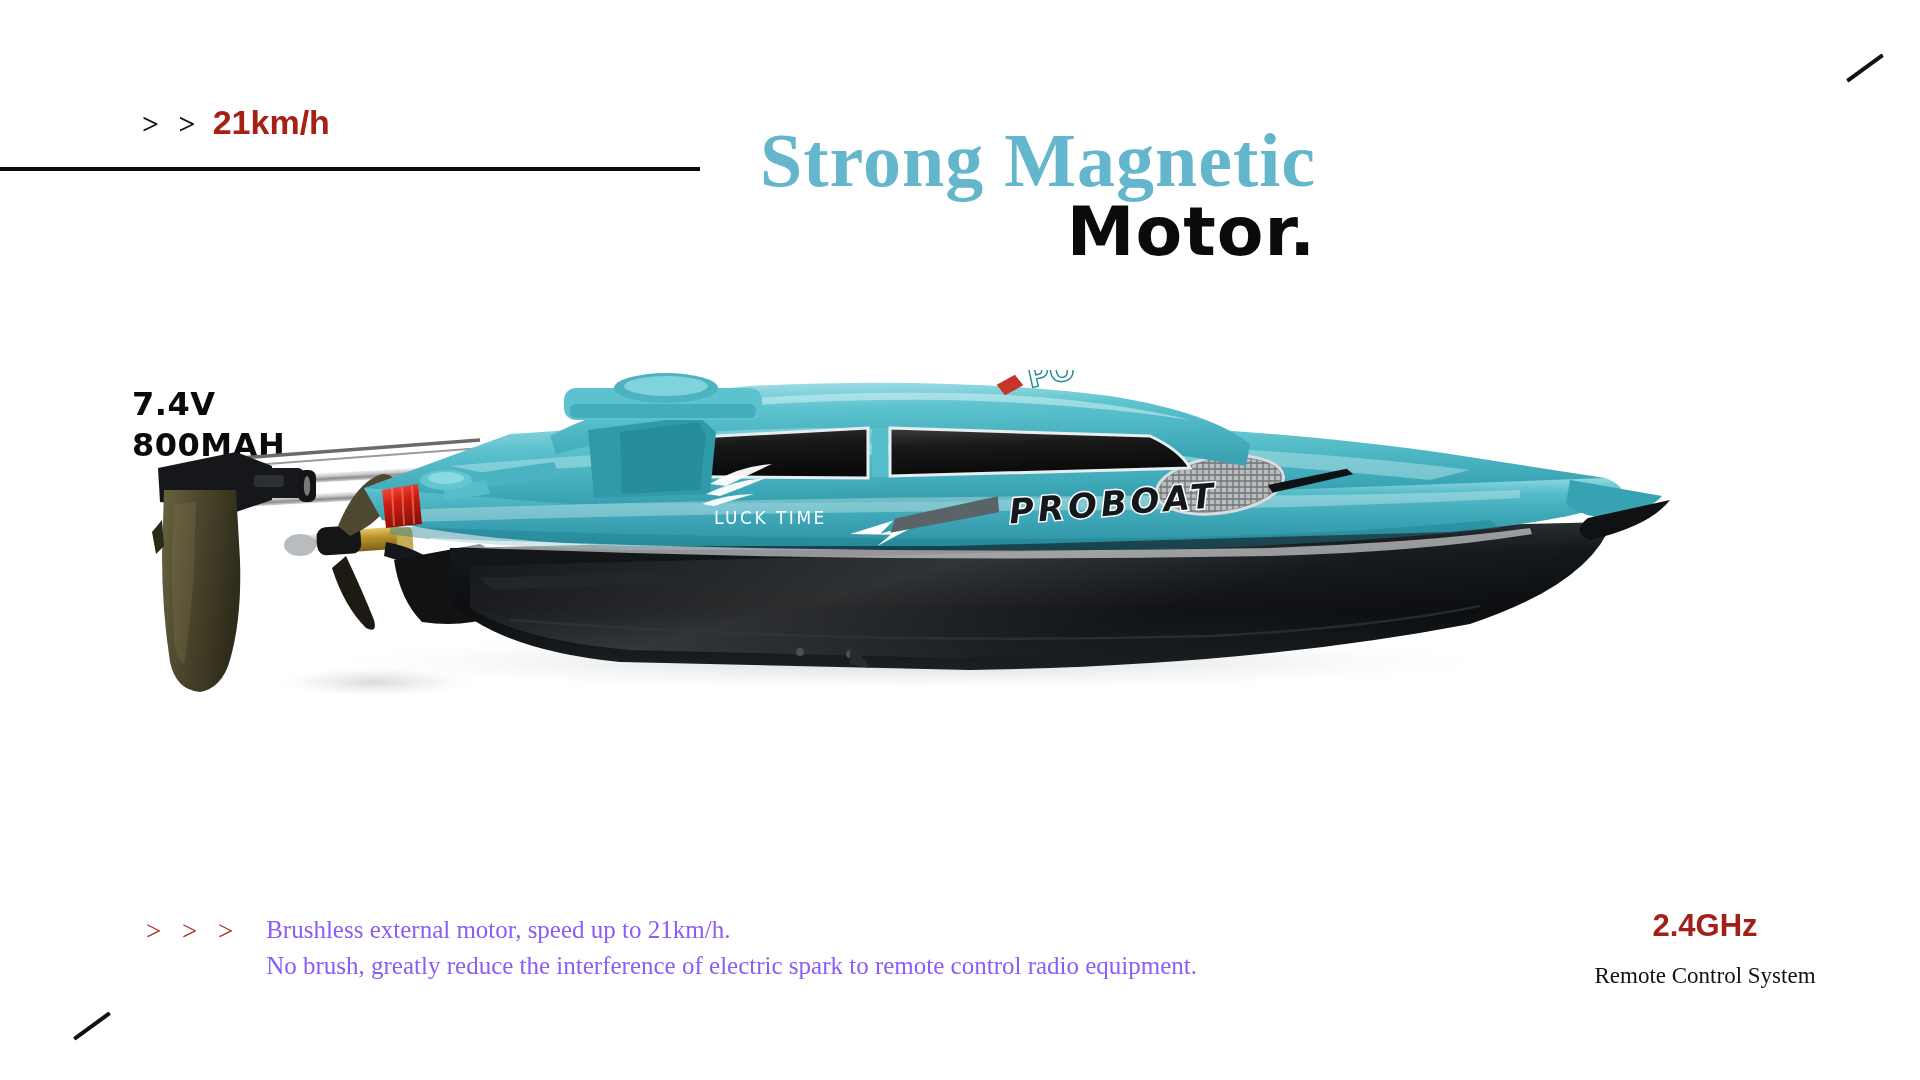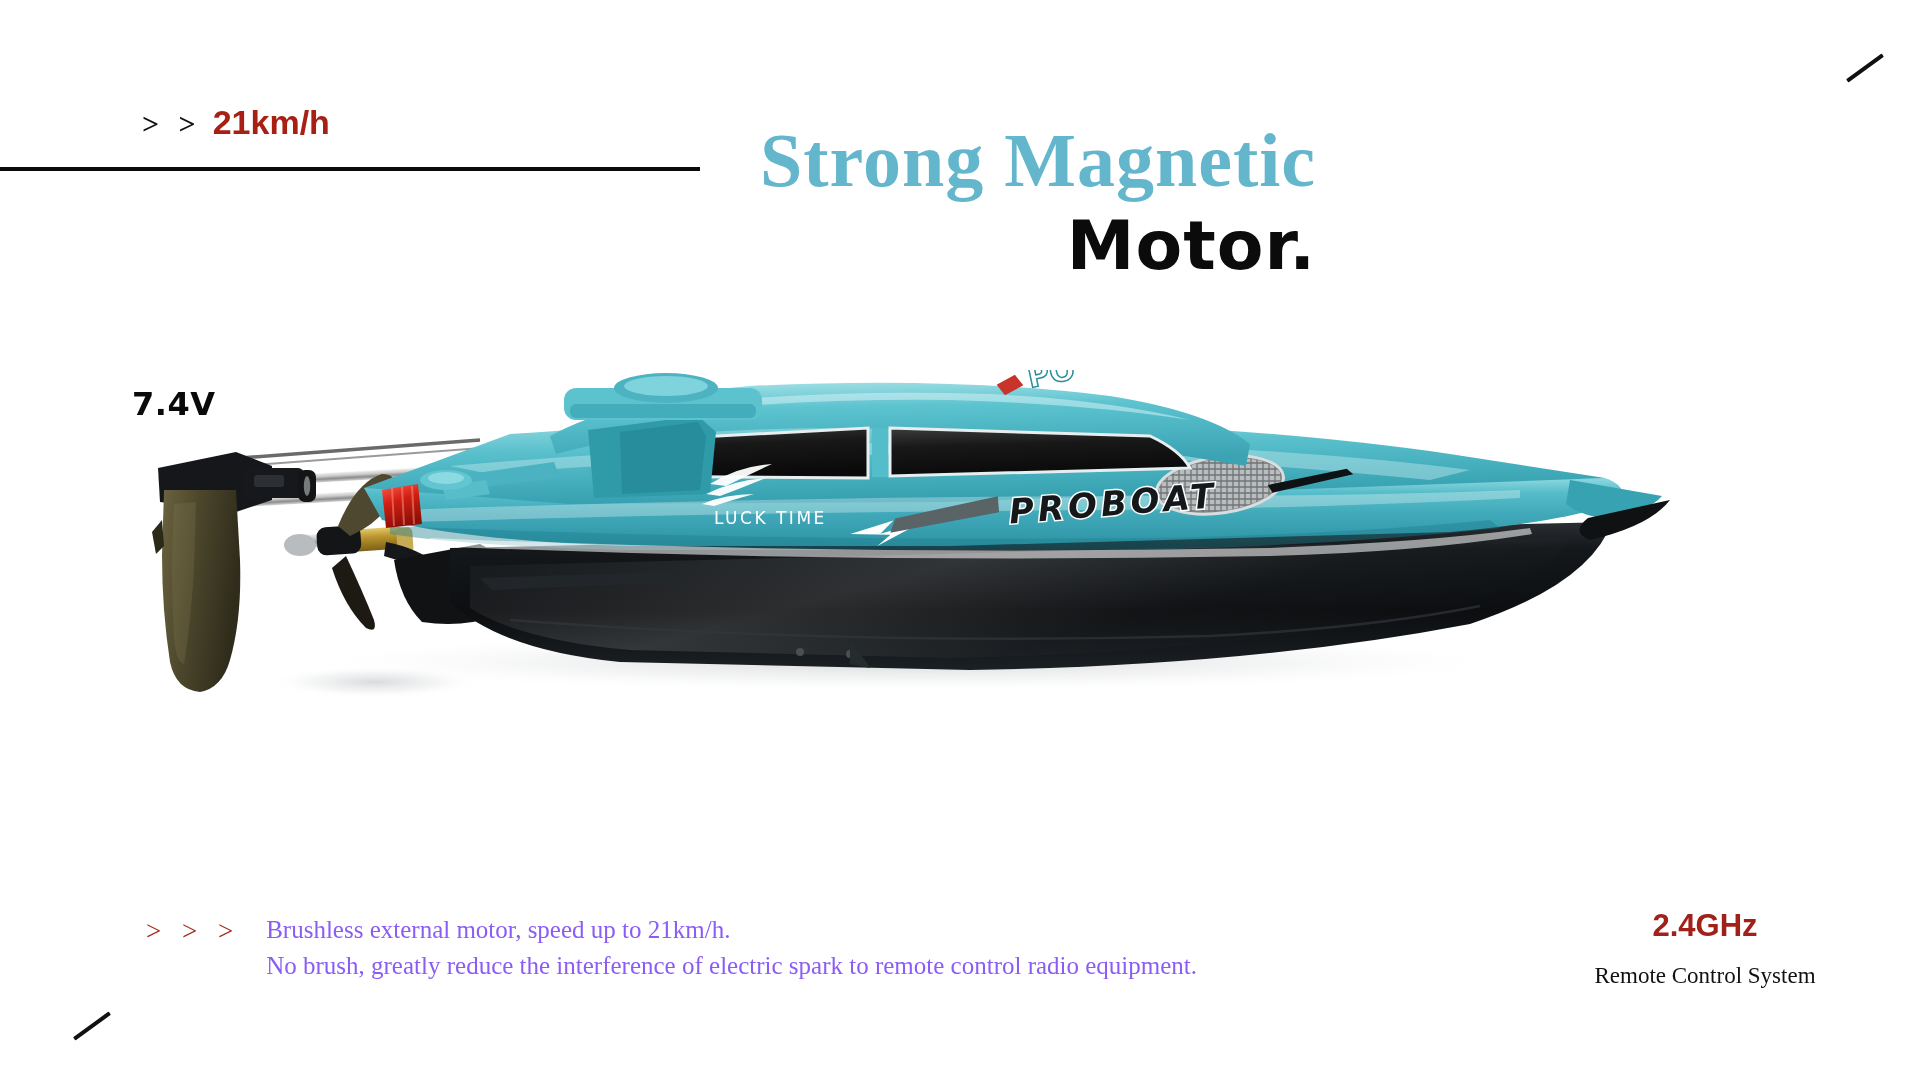--- a/index.html
+++ b/index.html
@@ -81,21 +81,20 @@
     letter-spacing: 1px;
     display: block;
   }
   #headline-line2 {
     font-family: "DejaVu Sans", sans-serif;
     font-weight: bold;
     font-size: 68px;
     color: #0b0b0b;
     letter-spacing: 1px;
     display: block;
-    margin-top: 14px;
     margin-left: 3px;
   }
 
   
   #battery-spec {
     position: absolute;
     left: 132px;
     top: 348px;
     font-family: "DejaVu Sans", sans-serif;
     font-weight: bold;
@@ -216,20 +215,21 @@
 
   <div id="header-rule"></div>
 
   <div id="headline">
     <span id="headline-line1">Strong Magnetic</span>
     <span id="headline-line2">Motor.</span>
   </div>
 
   <div id="battery-spec">
     <div>7.4V</div>
+    <div>800MAH</div>
   </div>
 
 
   <div id="boat-figure">
     <svg viewBox="0 0 1620 470" xmlns="http://www.w3.org/2000/svg">
       <defs>
         <linearGradient id="hullTeal" x1="0" y1="0" x2="0" y2="1">
           <stop offset="0%" stop-color="#8fd8e0"></stop>
           <stop offset="22%" stop-color="#55bcc9"></stop>
           <stop offset="55%" stop-color="#3fa8b8"></stop>

